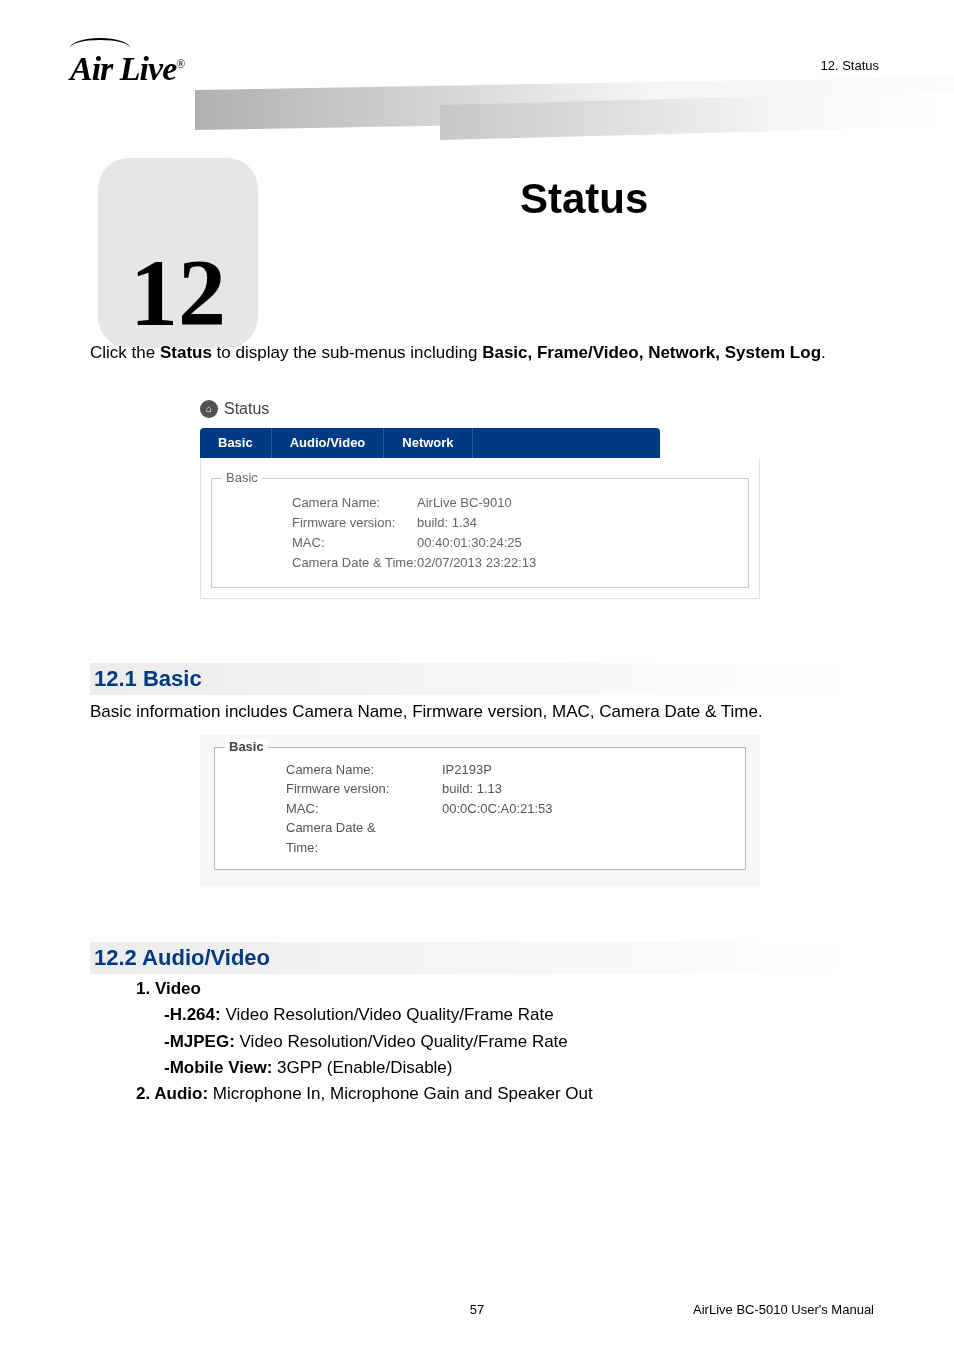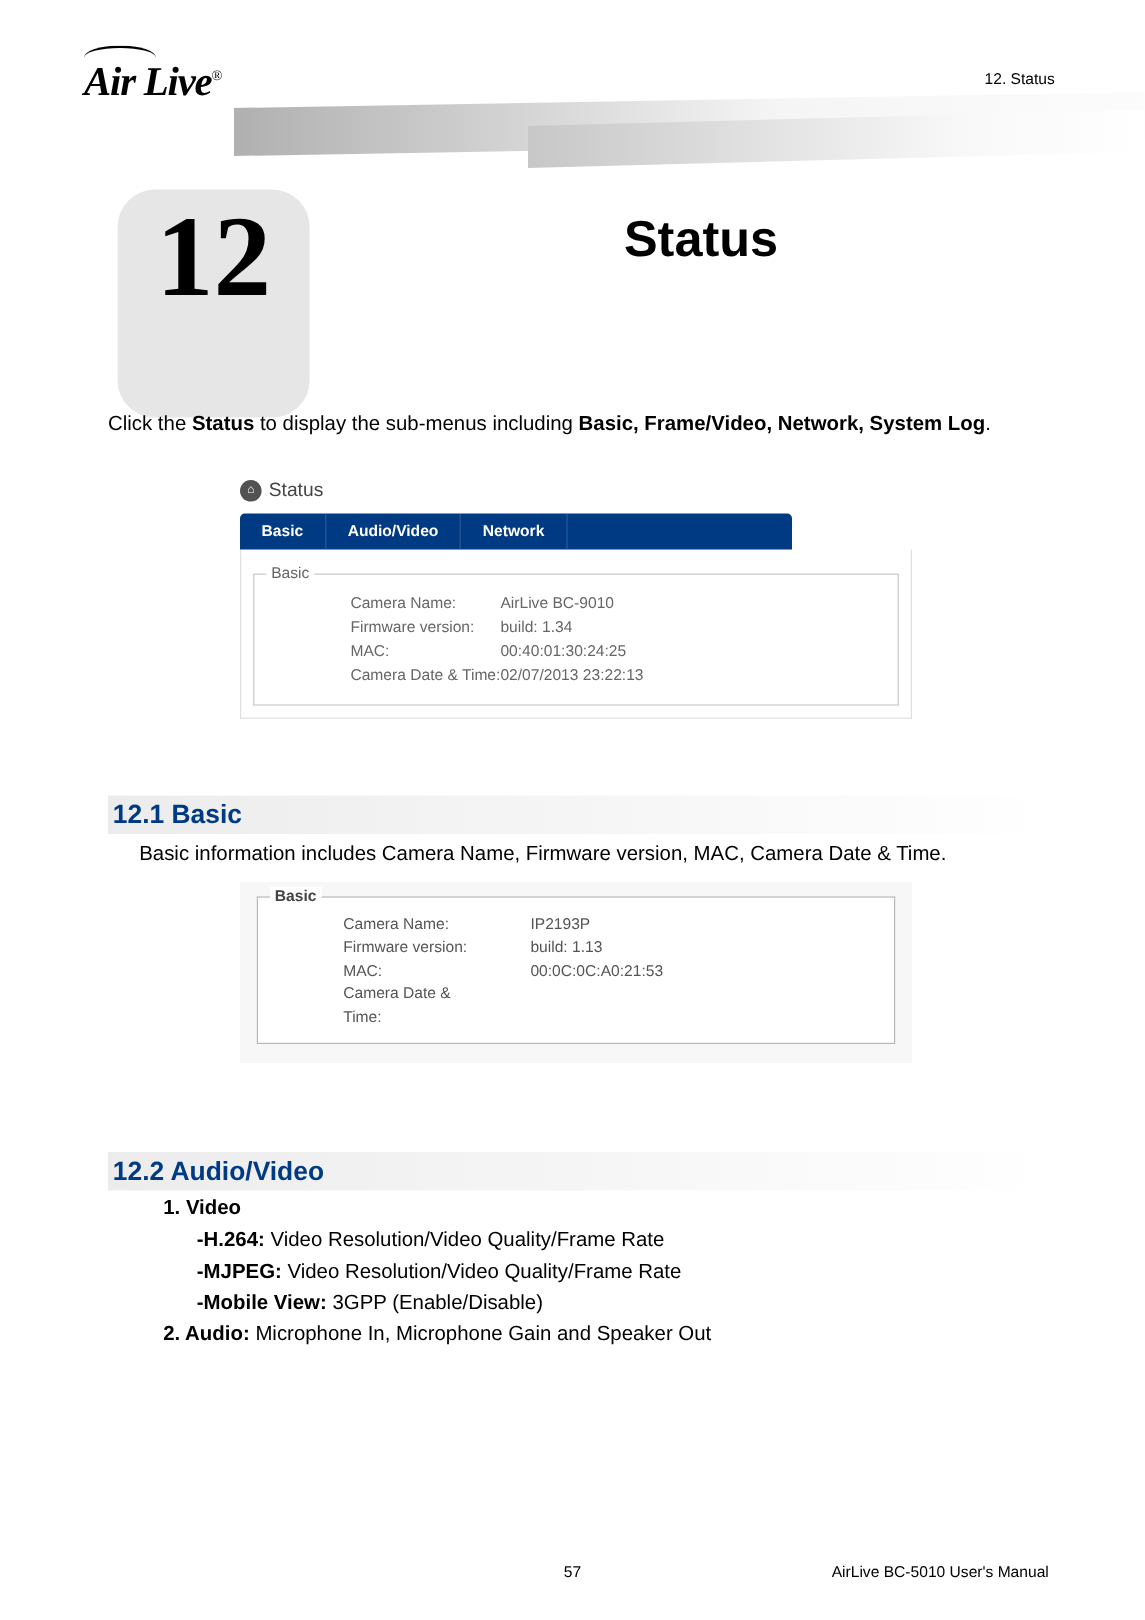--- a/index.html
+++ b/index.html
@@ -64,21 +64,21 @@
     transform-origin: left;
   }
   .chapter-box {
     position: absolute;
     left: 98px;
     top: 158px;
     width: 160px;
     height: 190px;
     background: #e6e6e6;
     display: flex;
-    align-items: flex-start;
+    align-items: flex-end;
     justify-content: center;
     border-radius: 31px;
   }
   .chapter-num {
     font-family: "Times New Roman", serif;
     font-weight: bold;
     font-size: 96px;
     color: #000;
   }
   .chapter-title {
@@ -171,28 +171,27 @@
     line-height: 1.55;
   }
   .kv-row .k { width: 185px; padding-left: 60px; }
   .kv-row .v { flex: 1; }
   .section-heading {
     font-size: 22px;
     font-weight: bold;
     color: #003a82;
     background: linear-gradient(to right, #ececec, #ffffff);
     padding: 3px 4px;
-    margin-top: 74px;
+    margin-top: 56px;
   }
   .section-heading.first { margin-top: 64px; }
   .body-text {
     font-size: 17px;
     line-height: 1.5;
     margin-top: 4px;
-    margin-left: 26px;
   }
   .figure2-wrap {
     margin-top: 10px;
     margin-left: 110px;
     width: 560px;
     background: #f7f7f7;
     padding: 12px 14px 16px 14px;
   }
   .fieldset2 {
     border: 1px solid #b8b8b8;

